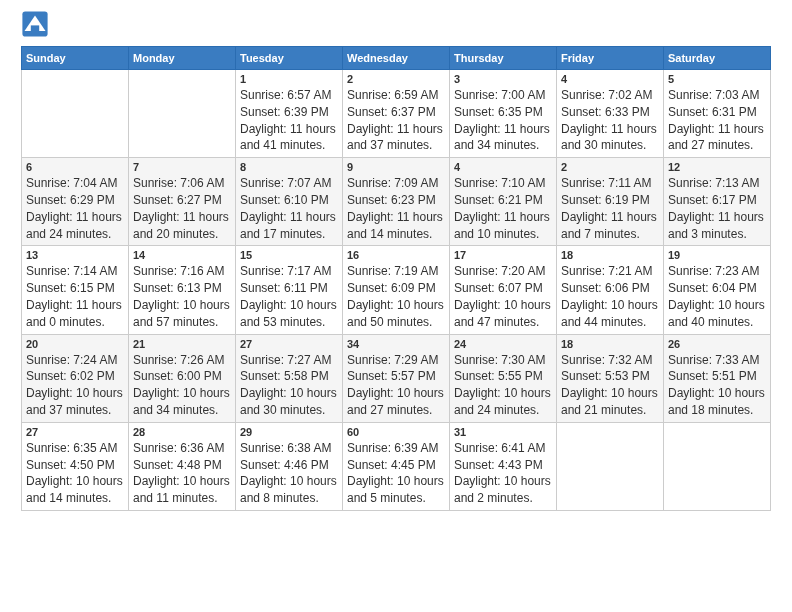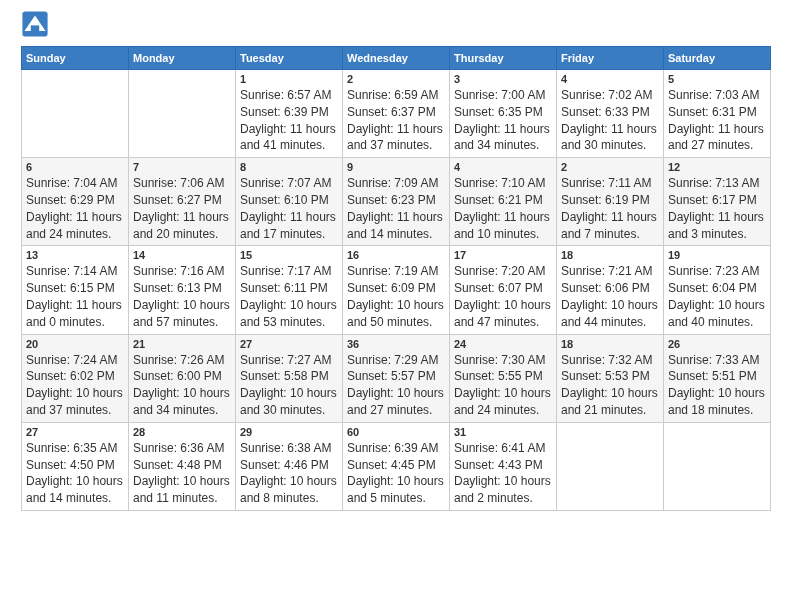--- a/index.html
+++ b/index.html
@@ -265,21 +265,21 @@
 Sunset: 6:00 PM
 Daylight: 10 hours and 34 minutes.</div>
           </td>
           <td>
             <span class="day-number">27</span>
             <div class="day-info">Sunrise: 7:27 AM
 Sunset: 5:58 PM
 Daylight: 10 hours and 30 minutes.</div>
           </td>
           <td>
-            <span class="day-number">36</span>
+            <span class="day-number">34</span>
             <div class="day-info">Sunrise: 7:29 AM
 Sunset: 5:57 PM
 Daylight: 10 hours and 27 minutes.</div>
           </td>
           <td>
             <span class="day-number">24</span>
             <div class="day-info">Sunrise: 7:30 AM
 Sunset: 5:55 PM
 Daylight: 10 hours and 24 minutes.</div>
           </td>

